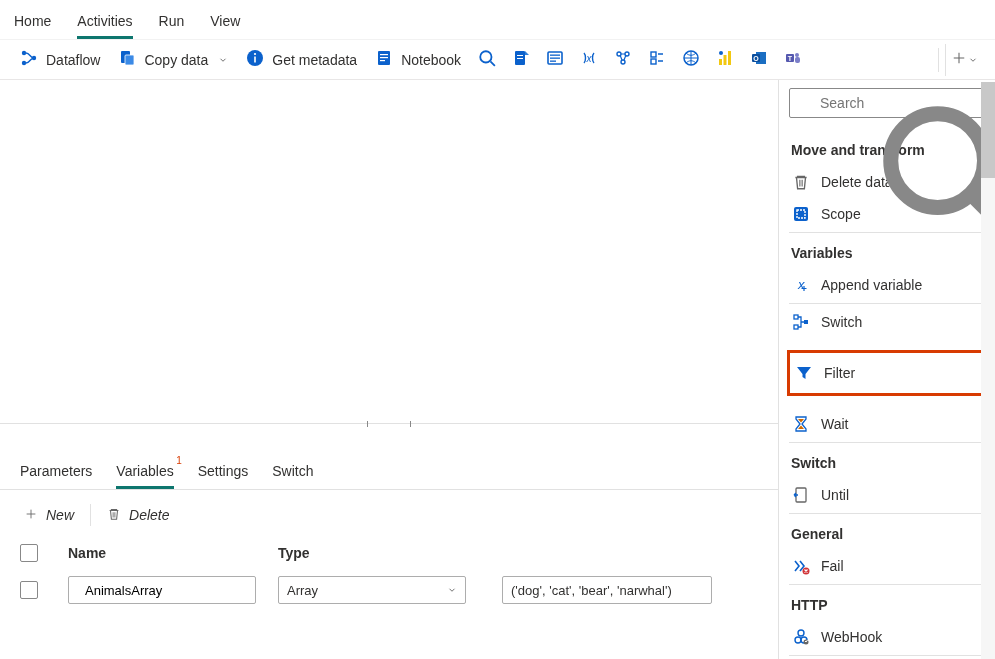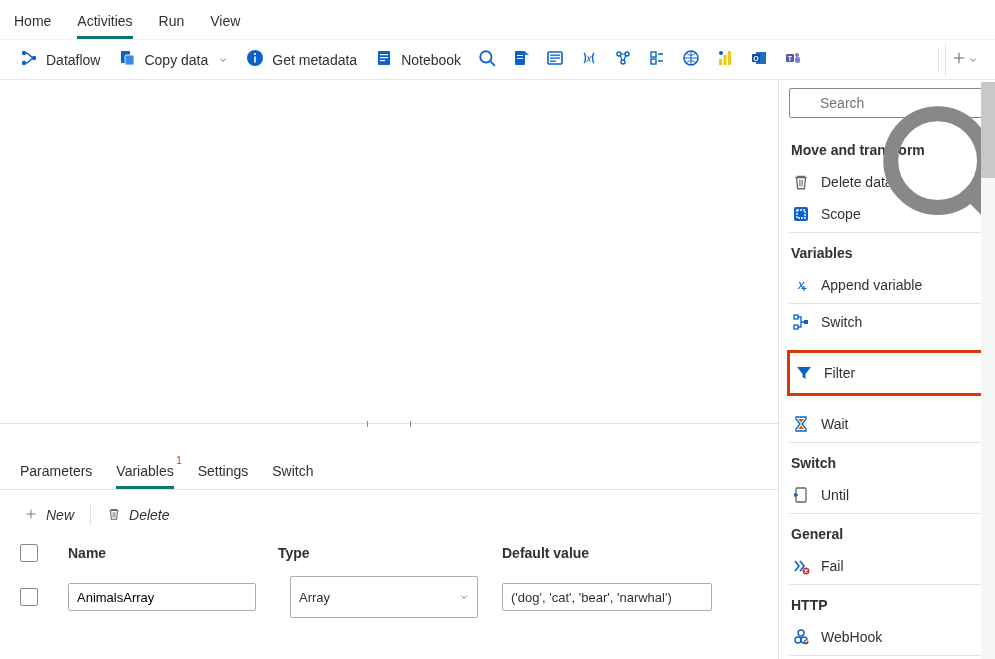--- a/index.html
+++ b/index.html
@@ -41,22 +41,22 @@
   .newbtn svg, .delbtn svg { width: 14px; height: 14px; }
   .vdiv { width: 1px; height: 22px; background: #e1e1e1; }
 
   .vartable { padding: 0 20px; }
   .vartable .hdr, .vartable .row { display: grid; grid-template-columns: 48px 210px 210px 1fr; align-items: center; gap: 0; }
   .vartable .hdr { font-weight: 600; font-size: 14px; padding: 8px 0; color: #323130; border-bottom: 0; }
   .vartable .hdr > div:nth-child(2){ padding-left: 0; }
   .vartable .hdr > div:nth-child(4){ padding-left: 14px; }
   .vartable .row { padding: 6px 0; }
   .chk { width: 18px; height: 18px; border: 1px solid #888; border-radius: 2px; }
-  .cell-input { height: 28px; border: 1px solid #adadad; border-radius: 2px; padding: 0 8px; font-size: 13px; width: 188px; background: #fff; }
-  .cell-select { height: 42px; border: 1px solid #adadad; border-radius: 2px; padding: 0 8px; font-size: 13px; width: 188px; background: #fff; display: inline-flex; align-items: center; justify-content: space-between; margin-left: 12px; }
+  .cell-input { height: 28px; border: 1px solid #adadad; border-radius: 2px; padding: 0 16px; font-size: 13px; width: 188px; background: #fff; }
+  .cell-select { height: 28px; border: 1px solid #adadad; border-radius: 2px; padding: 0 8px; font-size: 13px; width: 188px; background: #fff; display: inline-flex; align-items: center; justify-content: space-between; }
   .cell-select svg { width: 10px; height: 10px; }
   .cell-default { height: 28px; border: 1px solid #adadad; border-radius: 2px; padding: 0 8px; font-size: 13px; width: 210px; background: #fff; display: inline-flex; align-items: center; margin-left: 14px; color: #323130; }
 
   
   .rightpanel { width: 216px; display: flex; flex-direction: column; padding: 8px 10px 0 10px; overflow-y: auto; }
   .searchwrap { position: relative; margin-bottom: 14px; }
   .searchbox { width: 100%; height: 30px; border: 1px solid #888; border-radius: 2px; padding: 0 8px 0 30px; font-size: 14px; }
   .searchwrap .sicon { position: absolute; left: 8px; top: 7px; width: 16px; height: 16px; color: #888; }
 
   .section-title { font-weight: 600; font-size: 14px; padding: 10px 2px 8px 2px; color: #323130; }
@@ -340,21 +340,20 @@
         </div>
       </div>
 
       <div class="vartable">
         <div class="hdr">
           <div>
               <div class="chk"></div>
             </div>
           <div>Name</div>
           <div>Type</div>
-          <div>Default value</div>
         </div>
         <div class="row">
           <div>
               <div class="chk"></div>
             </div>
           <div><input class="cell-input" value="AnimalsArray" style=""></div>
           <div>
             <div class="cell-select">
               <span>Array</span>
               <span class="c-gray"><svg>

